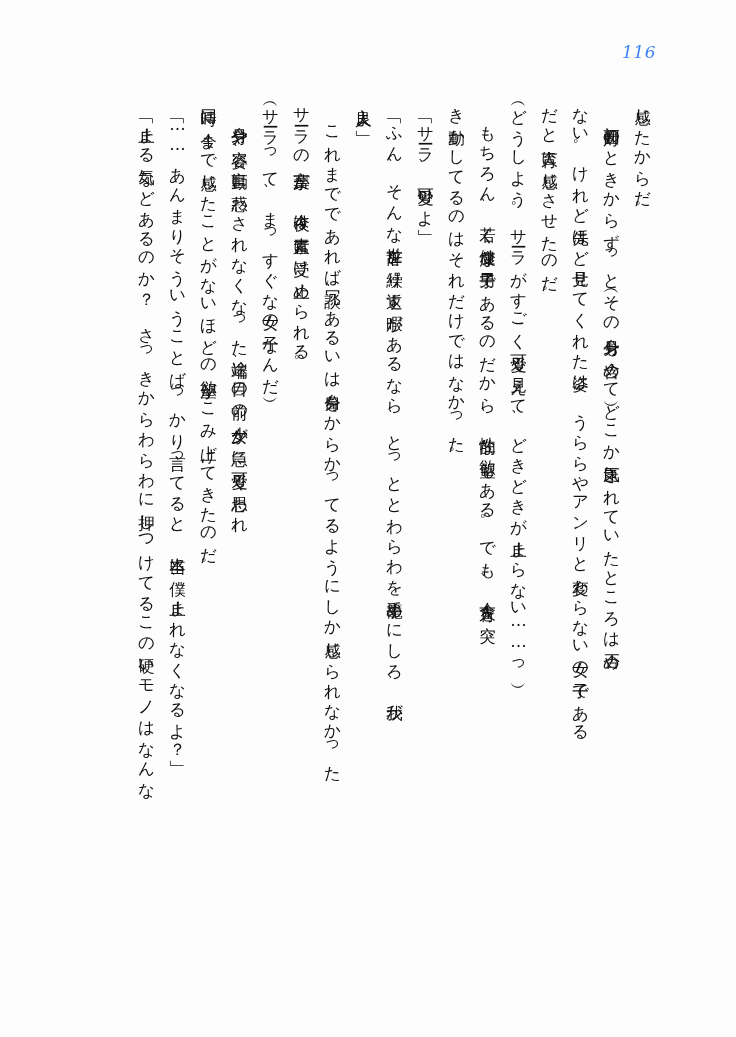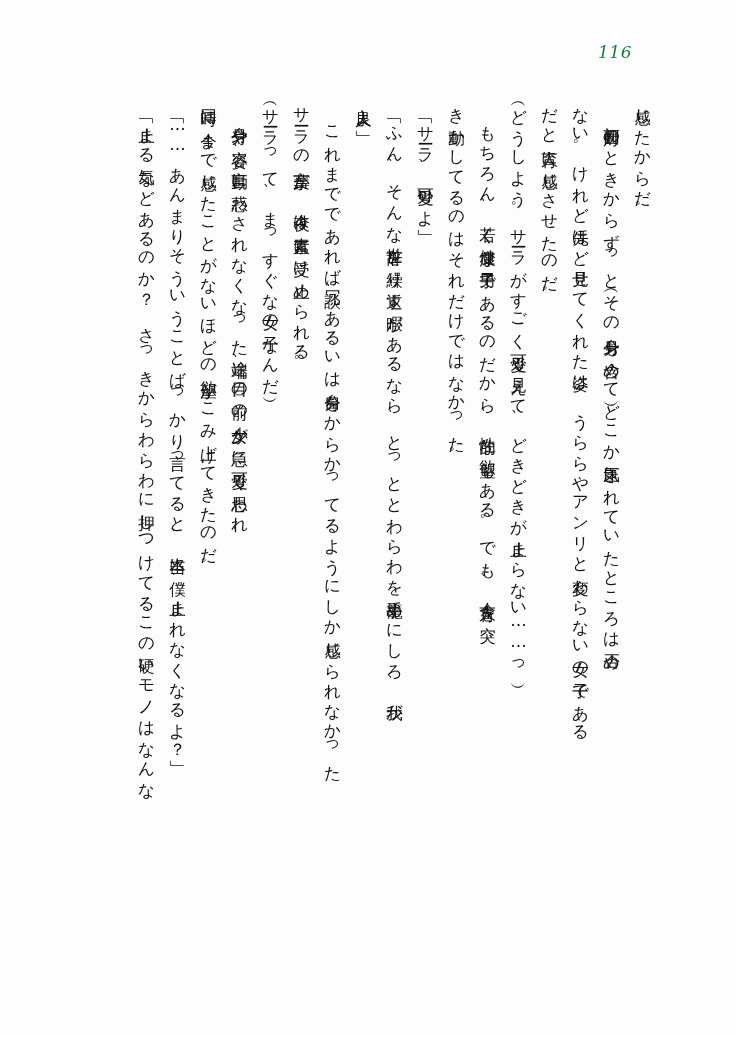--- a/index.html
+++ b/index.html
@@ -16,25 +16,25 @@
     overflow: hidden;
   }
   .page {
     position: absolute;
     inset: 0;
     background: #fdfdfd;
   }
   .page-number {
     position: absolute;
     top: 42px;
-    right: 104px;
+    right: 80px;
     font-family: "DejaVu Serif", "Liberation Serif", serif;
     font-style: italic;
     font-size: 17px;
-    color: #15803d;
+    color: #3b82f6;
     letter-spacing: 0.5px;
   }
   .text-block {
     position: absolute;
     top: 96px;
     right: 84px;
     left: 84px;
     height: 860px;
     display: flex;
     flex-direction: row-reverse;

